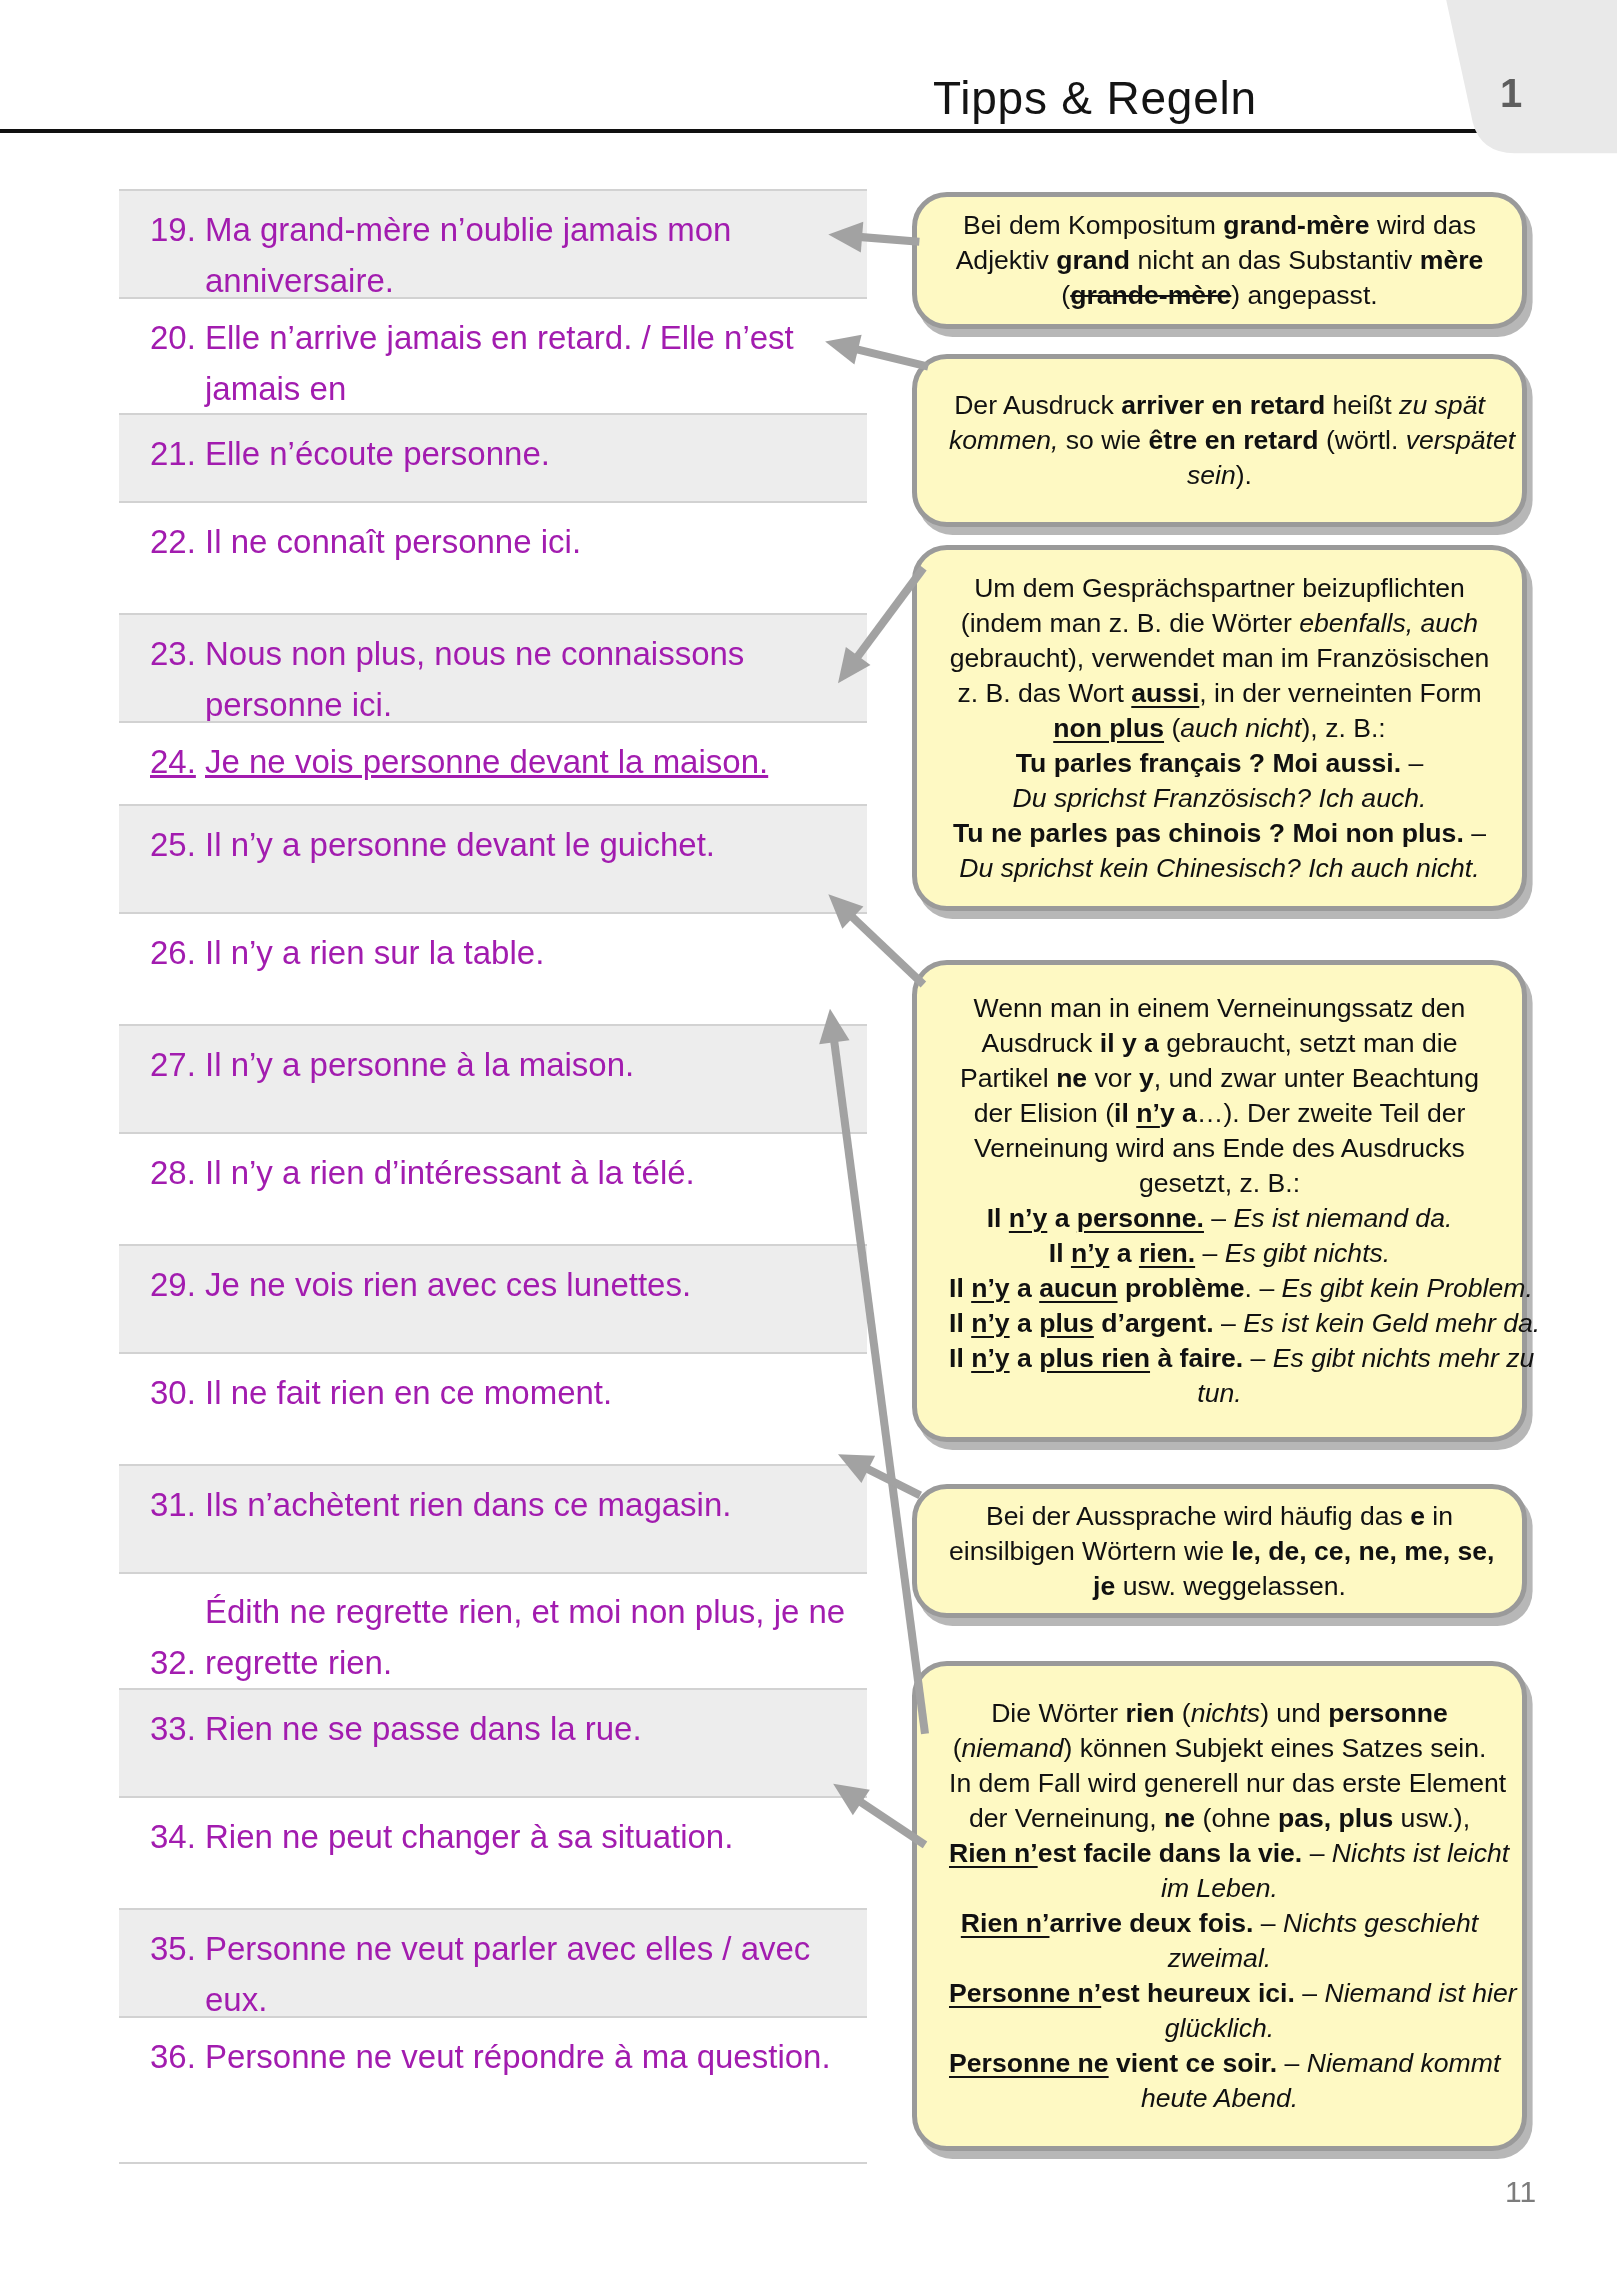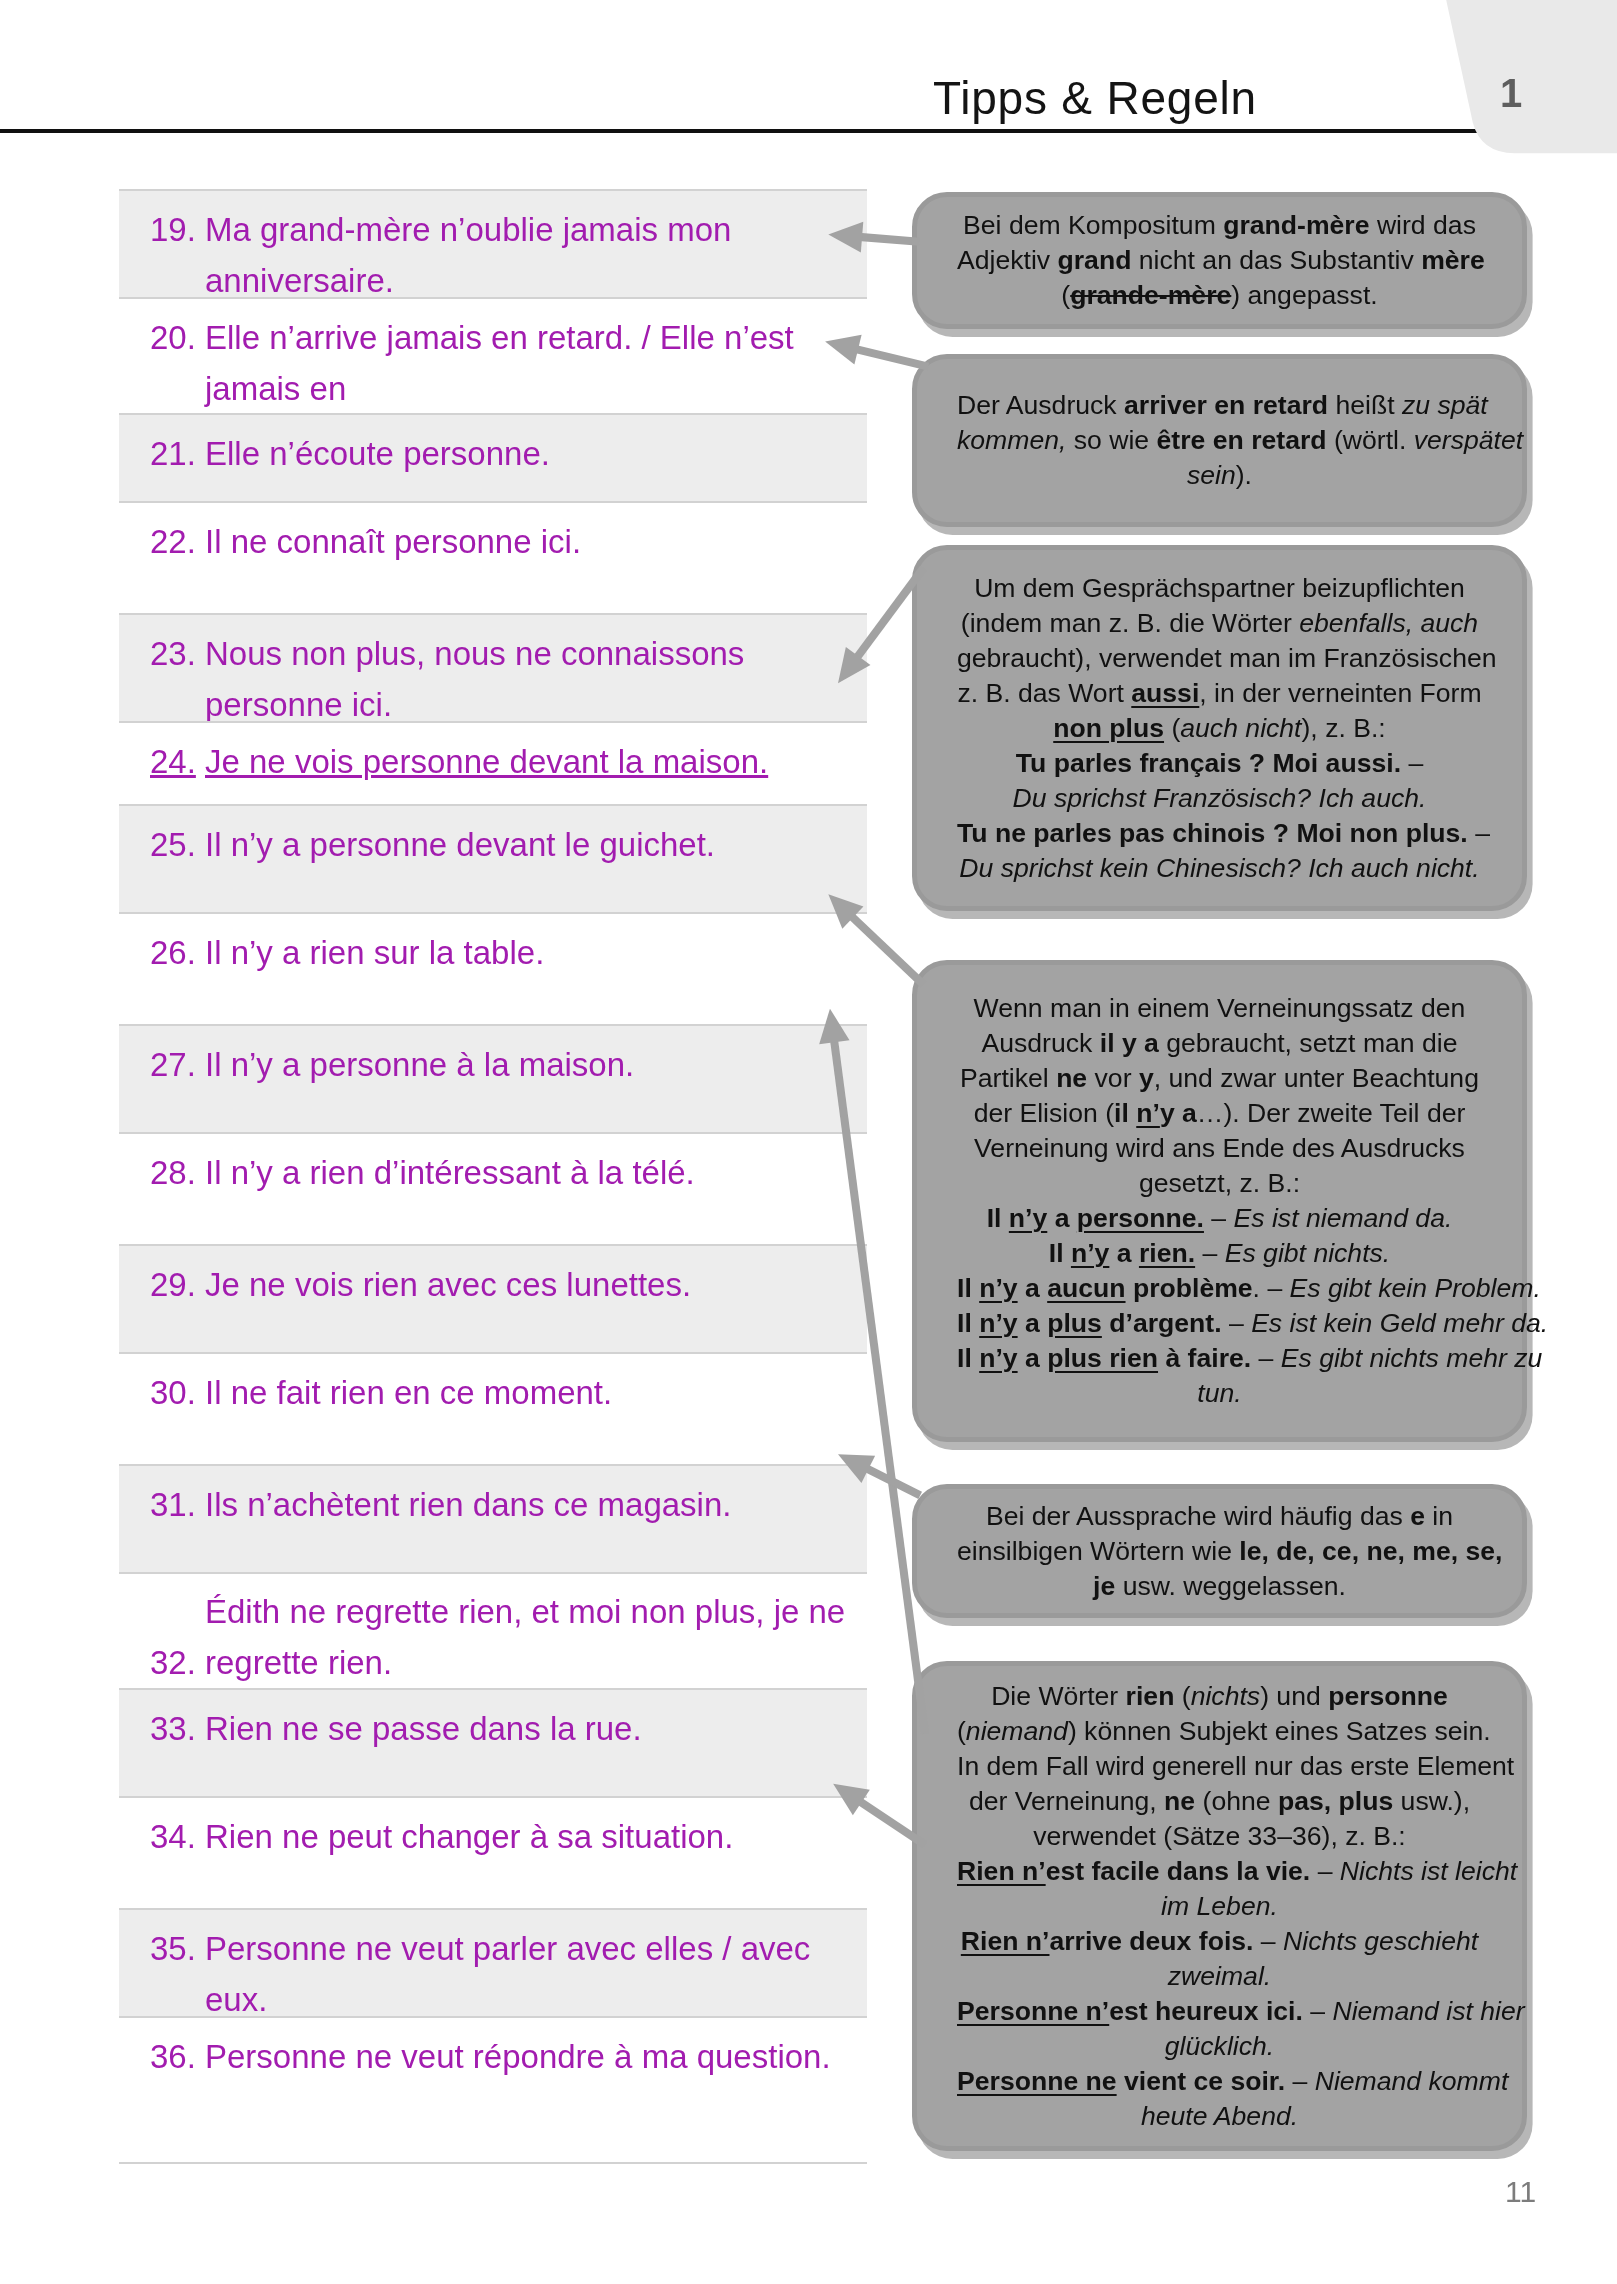--- a/index.html
+++ b/index.html
@@ -29,25 +29,25 @@
     padding:13px 9.7px 0 31px;font-size:33px;line-height:51px;color:#a21caf;
   }
   .s-row.shaded{background:#ededed;border-top:2.4px solid #d2d2d2;border-bottom:2.4px solid #d2d2d2;}
   .s-num{flex:0 0 55px;}
   .s-txt{flex:1;white-space:pre-line;}
   .bottom-rule{position:absolute;left:119px;top:2162px;width:748px;height:2.4px;background:#d2d2d2;}
 
   
   .callout{
     position:absolute;left:912px;width:615px;box-sizing:border-box;
-    background:#a3a3a3;border:5.6px solid #9a9a9a;border-radius:35px;
+    background:#fef9c3;border:5.6px solid #9a9a9a;border-radius:35px;
     box-shadow:5.6px 8px 0 #b7b7b7;
     display:flex;flex-direction:column;justify-content:center;
     text-align:center;font-size:26.6px;line-height:35px;color:#111111;
-    padding:8px 40px;
+    padding:8px 32px;
   }
   .cl-line{white-space:nowrap;}
   .cl-line span.b{font-weight:bold;}
   .cl-line span.i{font-style:italic;}
   .cl-line span.u{text-decoration:underline;text-decoration-thickness:2.4px;text-underline-offset:4px;}
   .cl-line span.s{text-decoration:line-through;text-decoration-thickness:2.4px;}
 
   
   .arrows{position:absolute;left:0;top:0;width:1618px;height:2284px;pointer-events:none;}
 
@@ -183,21 +183,20 @@
       <div class="callout" style="top: 1484px; height: 134px;">
         <div class="cl-line"><span>Bei der Aussprache wird häufig das </span><span class="b">e</span><span> in</span></div>
         <div class="cl-line"><span>einsilbigen Wörtern wie </span><span class="b">le, de, ce, ne, me, se,</span></div>
         <div class="cl-line"><span class="b">je</span><span> usw. weggelassen.</span></div>
       </div>
       <div class="callout" style="top: 1661px; height: 490px;">
         <div class="cl-line"><span>Die Wörter </span><span class="b">rien</span><span> (</span><span class="i">nichts</span><span>) und </span><span class="b">personne</span></div>
         <div class="cl-line"><span>(</span><span class="i">niemand</span><span>) können Subjekt eines Satzes sein.</span></div>
         <div class="cl-line"><span>In dem Fall wird generell nur das erste Element</span></div>
         <div class="cl-line"><span>der Verneinung, </span><span class="b">ne</span><span> (ohne </span><span class="b">pas, plus</span><span> usw.),</span></div>
-        <div class="cl-line"><span>verwendet (Sätze 33–36), z. B.:</span></div>
         <div class="cl-line"><span class="b u">Rien n’</span><span class="b">est facile dans la vie.</span><span> – </span><span class="i">Nichts ist leicht</span></div>
         <div class="cl-line"><span class="i">im Leben.</span></div>
         <div class="cl-line"><span class="b u">Rien n’</span><span class="b">arrive deux fois.</span><span> – </span><span class="i">Nichts geschieht</span></div>
         <div class="cl-line"><span class="i">zweimal.</span></div>
         <div class="cl-line"><span class="b u">Personne n’</span><span class="b">est heureux ici.</span><span> – </span><span class="i">Niemand ist hier</span></div>
         <div class="cl-line"><span class="i">glücklich.</span></div>
         <div class="cl-line"><span class="b u">Personne ne</span><span class="b"> vient ce soir.</span><span> – </span><span class="i">Niemand kommt</span></div>
         <div class="cl-line"><span class="i">heute Abend.</span></div>
       </div>
     </div>

